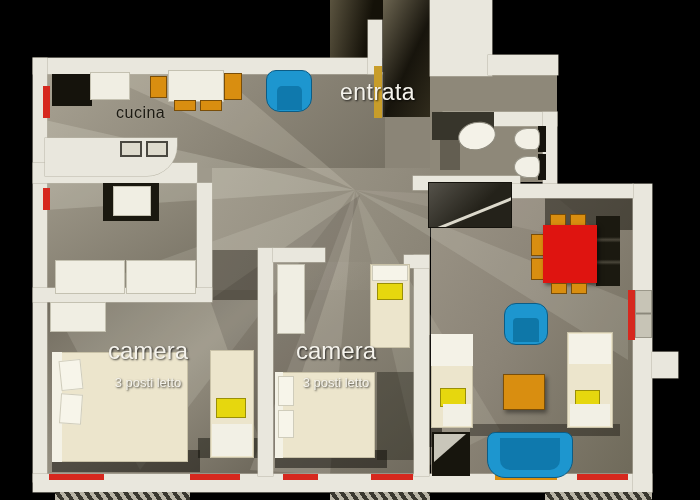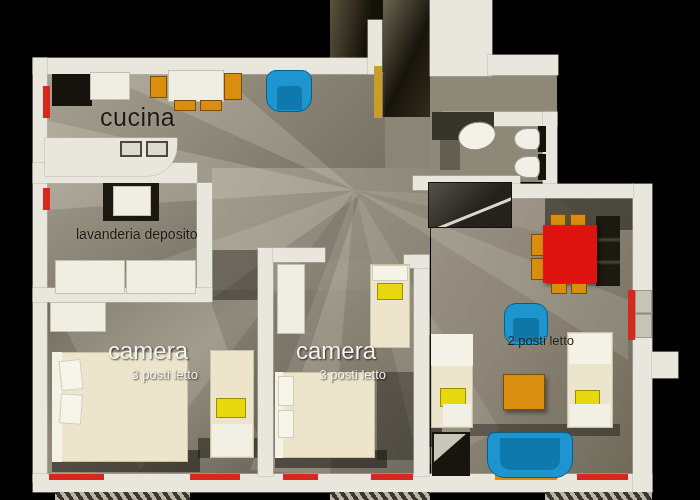--- a/index.html
+++ b/index.html
@@ -5,21 +5,21 @@
   html,body{margin:0;padding:0;background:#000;}
   .stage{position:relative;width:700px;height:500px;background:#000;overflow:hidden;
          font-family:"Liberation Sans",sans-serif;}
   .fl,.w,.fur,.sh,.beam,.lbl,.rad,.deck{position:absolute;}
   .w{background:#e9e7dd;box-shadow:0 0 0 0.5px #b9b6a7;}
   .rad{background:#d6281e;}
   .beam{left:0;top:0;width:700px;height:500px;pointer-events:none;}
   .deck{background:repeating-linear-gradient(55deg,#b9b5a6 0 4px,#3a382f 4px 8px);}
   .lbl{color:#f5f3ec;text-shadow:1px 1px 2px rgba(0,0,0,.75);line-height:1.08;text-align:center;white-space:nowrap;}
   .lbl .big{display:block;}
-  .lbl .sub{display:block;font-size:13px;margin-top:4px;text-align:right;}
+  .lbl .sub{display:block;font-size:13px;margin-top:12px;}
   .dark{color:#1c1a12 !important;text-shadow:0 0 2px rgba(255,255,255,.25) !important;}
   .cream{background:#ece5cc;border:1px solid #c9c2a8;box-sizing:border-box;}
   .white{background:#f0eee3;border:1px solid #c4c1b1;box-sizing:border-box;}
   .yellow{background:#e6d70e;border:1px solid #9a8f06;box-sizing:border-box;}
   .orange{background:#d98e10;border:1px solid #7a4e08;box-sizing:border-box;}
   .blue{background:#1d96cf;}
 </style>
 </head>
 <body>
 
@@ -155,31 +155,30 @@
   <div class="fur yellow" style="left:575px;top:390px;width:25px;height:18px;"></div>
   <div class="fur" style="left:570px;top:404px;width:40px;height:22px;background:#f2f0e5;"></div>
   <div class="fur orange" style="left:503px;top:374px;width:42px;height:36px;box-shadow:2px 3px 4px rgba(0,0,0,.4);"></div>
   <div class="fur" style="left:432px;top:432px;width:38px;height:44px;background:#17150d;overflow:hidden;">
     <div style="position:absolute;left:2px;top:2px;width:32px;height:28px;background:#c9c6ba;clip-path:polygon(0 0,100% 0,0 100%);"></div>
   </div>
   <div class="fur" style="left:495px;top:474px;width:62px;height:6px;background:#d98e10;"></div>
   <div class="fur blue" style="left:487px;top:432px;width:86px;height:46px;border-radius:8px 8px 18px 18px;border:1px solid #0c5c85;box-sizing:border-box;"></div>
   <div class="fur" style="left:500px;top:438px;width:60px;height:32px;background:#0f79ad;border-radius:0 0 10px 10px;"></div>
 
-  <div class="lbl dark" style="left:100px;top:104px;font-size:25px;letter-spacing:.5px;">
+  <div class="lbl dark" style="left:116px;top:104px;font-size:16px;letter-spacing:.5px;">
     <span class="big">cucina</span>
   </div>
-  <div class="lbl dark" style="left:76px;top:227px;font-size:14px;">
-    <span class="big">lavanderia deposito</span>
+  <div class="lbl" style="left:340px;top:80px;font-size:23px;letter-spacing:.5px;">
+    <span class="big">entrata</span>
   </div>
   <div class="lbl" style="left:98px;top:338px;width:100px;font-size:24px;">
     <span class="big">camera</span>
     <span class="sub">3 posti letto</span>
   </div>
   <div class="lbl" style="left:286px;top:338px;width:100px;font-size:24px;">
     <span class="big">camera</span>
     <span class="sub">3 posti letto</span>
   </div>
   <div class="lbl" style="left:474px;top:330px;width:100px;font-size:25px;">
-    <span class="sub dark">2 posti letto</span>
   </div>
 
 </div>
 
 </body></html>

